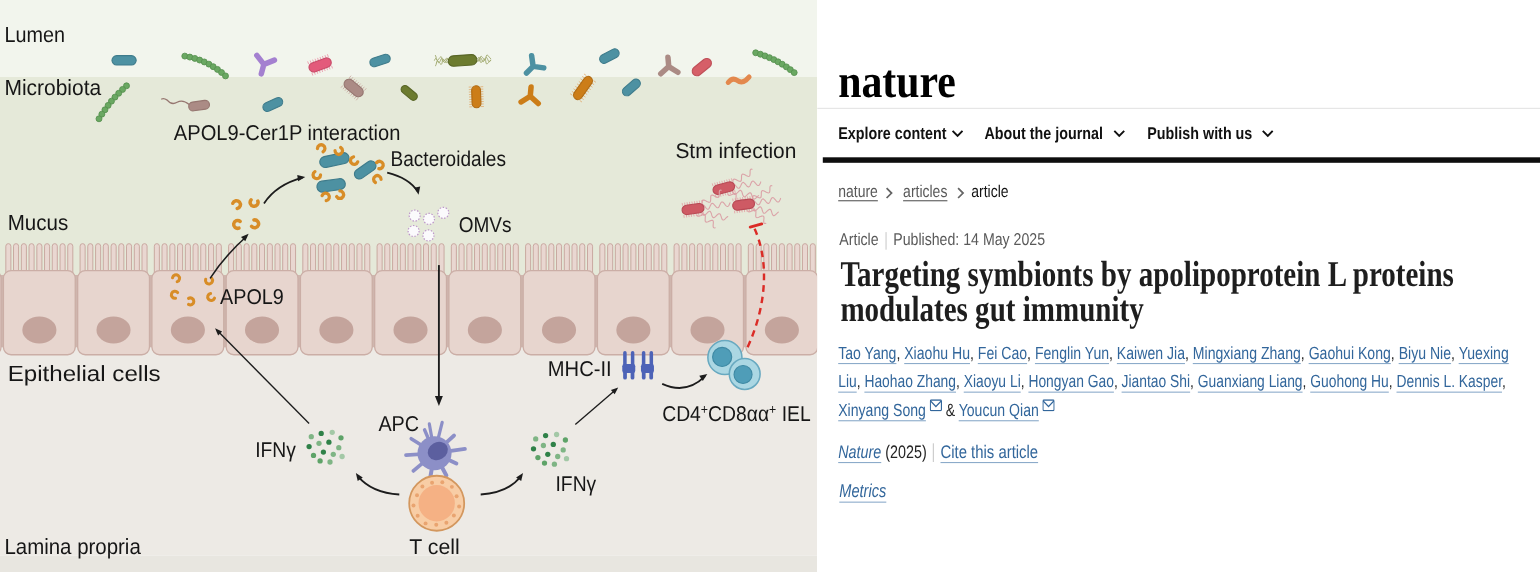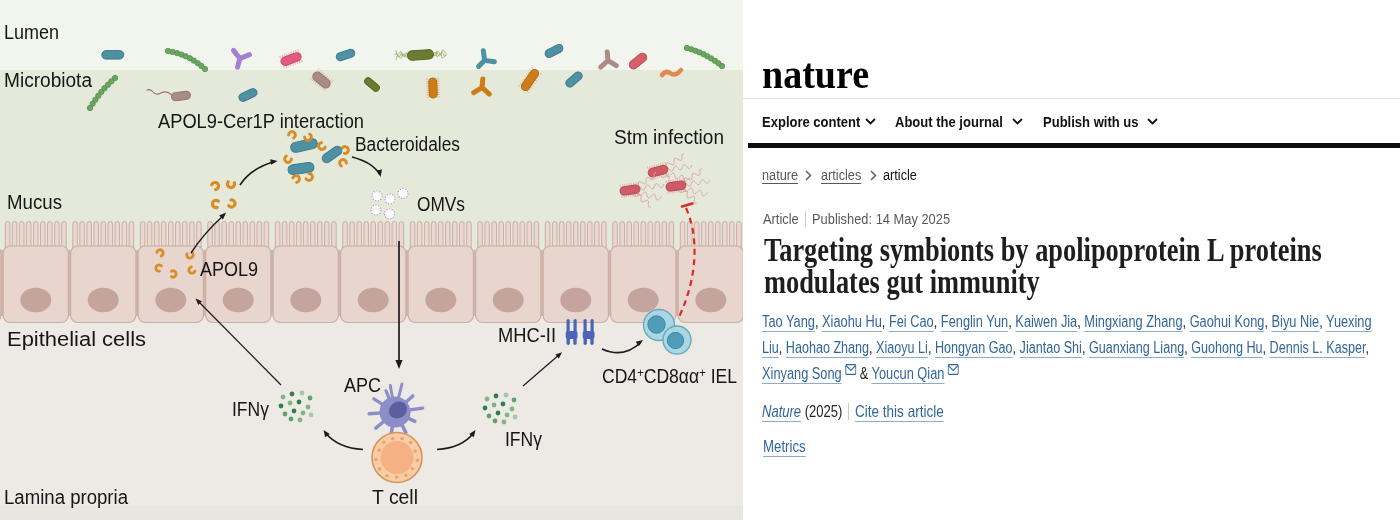--- a/index.html
+++ b/index.html
@@ -30,21 +30,21 @@
 #authors { position:absolute; left:19px; top:308.5px; font-size:16px;
   line-height:26px; color:#242424; }
 #authors .al { white-space:nowrap; transform:scaleX(0.8); transform-origin:left top; }
 a.lk { color:#32669b; text-decoration:underline; text-decoration-color:#8cabca;
   text-decoration-thickness:1px; text-underline-offset:3.5px; }
 #cite { position:absolute; left:19px; top:402px; height:20px; font-size:16.5px; color:#242424; }
 #cite span.cs { position:absolute; top:0; white-space:nowrap; transform:scaleX(0.82);
   transform-origin:left top; }
 #cite .jn { font-style:italic; }
 #cite .vb { position:absolute; left:86px; top:1px; width:1px; height:17px; background:#c9c9c9; }
-#metrics { position:absolute; left:20px; top:437px; font-size:17px; }
+#metrics { position:absolute; left:20px; top:437px; font-size:17px;font-style:italic; }
 #metrics span { display:inline-block; transform:scaleX(0.78); transform-origin:left top; }
 </style></head>
 <body>
 <div id="page">
 <svg id="diag" width="743" height="520" viewBox="0 0 743 520" font-family="Liberation Sans, sans-serif">
       <rect x="0" y="0" width="743" height="70" fill="#f2f5ed"></rect>
       <rect x="0" y="70" width="743" height="180" fill="#e5e9d9"></rect>
       <rect x="0" y="250" width="743" height="66" fill="#cfb6ae"></rect>
       <rect x="0" y="316" width="743" height="189" fill="#edeae5"></rect>
       <rect x="0" y="505" width="743" height="15" fill="#e8e6e0"></rect>

